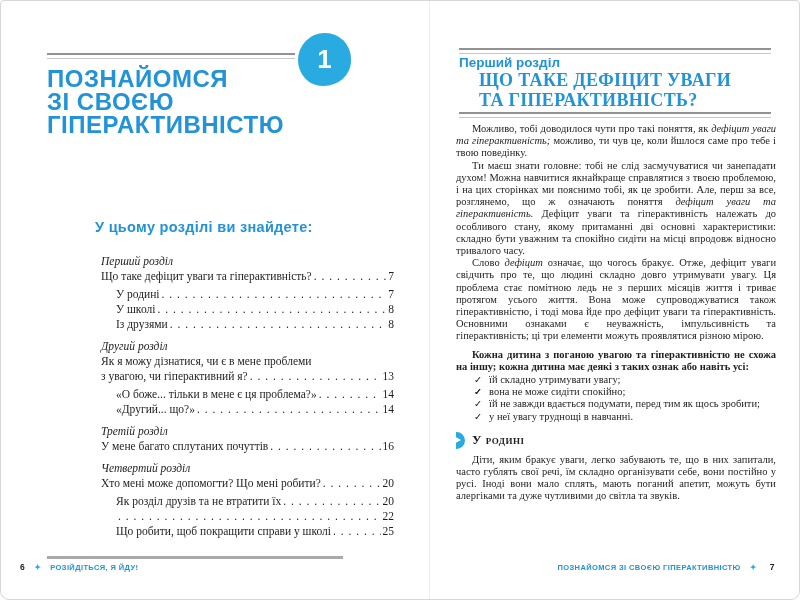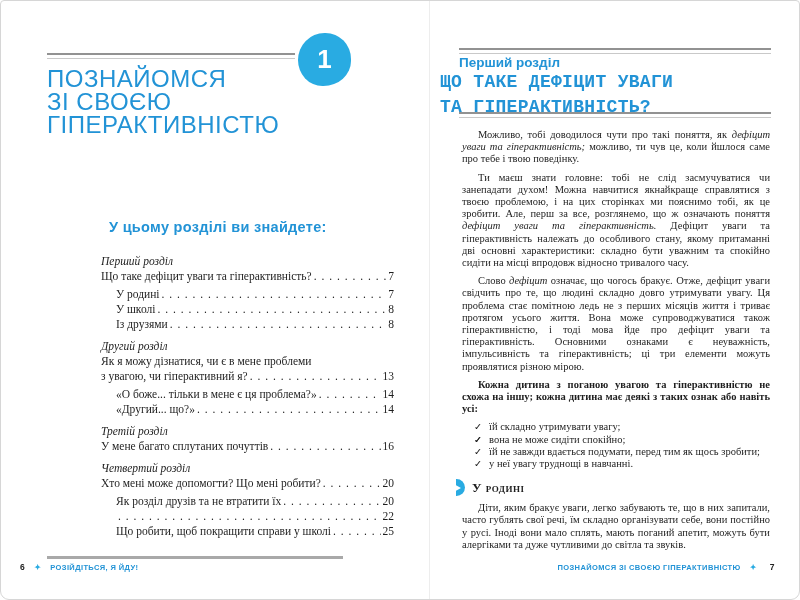--- a/index.html
+++ b/index.html
@@ -12,23 +12,23 @@
   .rule-double{height:3px;border-top:2px solid #929292;border-bottom:1px solid #c9c9c9;}
   .rule-single{height:3px;background:#a9a9a9;}
 
   
   .lp-rule{position:absolute;left:46px;top:52px;width:248px;}
   .chapter-circle{position:absolute;left:297px;top:32px;width:53px;height:53px;
       background:var(--accent2);color:#fff;font-family:"Liberation Sans",sans-serif;
       font-weight:bold;font-size:26px;display:flex;align-items:center;justify-content:center;
       border-radius:51% 49% 53% 47% / 52% 50% 48% 50%;}
   .lp-title{position:absolute;left:46px;top:66px;width:300px;
-      font-family:"Liberation Sans",sans-serif;font-weight:normal;font-size:24px;
+      font-family:"Liberation Sans",sans-serif;font-weight:bold;font-size:24px;
       line-height:23px;letter-spacing:.5px;color:var(--accent);white-space:pre-line;}
-  .toc-heading{position:absolute;left:108px;top:218px;
+  .toc-heading{position:absolute;left:94px;top:218px;
       font-family:"Liberation Sans",sans-serif;font-weight:bold;font-size:14.5px;
       color:var(--accent);letter-spacing:.3px;}
   .toc{position:absolute;left:100px;top:246px;width:293px;font-size:11.5px;line-height:15px;}
   .toc-chapter{font-style:italic;margin-top:7px;}
   .toc-line{white-space:nowrap;}
   .toc-row{display:flex;align-items:baseline;}
   .toc-row.indent{padding-left:15px;}
   .toc-row.group-start{margin-top:3px;}
   .toc-row .t{white-space:nowrap;}
   .toc-row .dots{flex:1;overflow:hidden;white-space:nowrap;color:#1e1e1e;letter-spacing:1px;margin:0 2px;}
@@ -40,27 +40,27 @@
   .footer .pagenum{color:#222;font-size:8.5px;}
   .footer .diamond{color:var(--accent2);font-size:8px;}
   .footer-left{left:19px;display:flex;gap:9px;align-items:center;}
   .footer-right{right:24px;display:flex;gap:9px;align-items:center;}
   .footer-right .pagenum{margin-left:4px;}
 
   
   .rp-rule-top{position:absolute;left:458px;top:47px;width:312px;}
   .rp-chapter{position:absolute;left:458px;top:54px;
       font-family:"Liberation Sans",sans-serif;font-weight:600;font-size:13.5px;color:var(--accent);}
-  .rp-title{position:absolute;left:439px;top:69px;width:320px;
-      font-family:Liberation Mono, monospace;font-weight:bold;font-size:18px;
-      line-height:25px;letter-spacing:.3px;color:var(--accent);white-space:pre-line;}
+  .rp-title{position:absolute;left:478px;top:69px;width:320px;
+      font-family:Liberation Serif, serif;font-weight:bold;font-size:18px;
+      line-height:20px;letter-spacing:.3px;color:var(--accent);white-space:pre-line;}
   .rp-rule-bot{position:absolute;left:458px;top:111px;width:312px;}
   .rp-body{position:absolute;left:455px;top:122px;width:320px;height:430px;
       font-size:10.5px;line-height:12.2px;text-align:justify;overflow:hidden;}
-  .rp-body p{margin:6px;text-indent:16px;}
+  .rp-body p{margin:0;text-indent:16px;}
   .rp-body p.gap-before{margin-top:6px;font-weight:bold;}
   .rp-body em{font-style:italic;}
   .checklist{margin:1px 0 0 18px;}
   .chk{position:relative;padding-left:15px;text-align:left;}
   .chk .mark{position:absolute;left:0;top:0;font-family:"DejaVu Sans",sans-serif;
       font-weight:bold;font-size:9.5px;}
   .sect-head{display:flex;align-items:center;gap:7px;margin:9px 0 5px -8px;
       font-weight:bold;font-size:13px;font-variant:small-caps;letter-spacing:.5px;text-indent:0;}
   .sect-icon{width:17px;height:17px;border-radius:50%;background:var(--accent2);
       display:flex;align-items:center;justify-content:center;flex:0 0 17px;}

